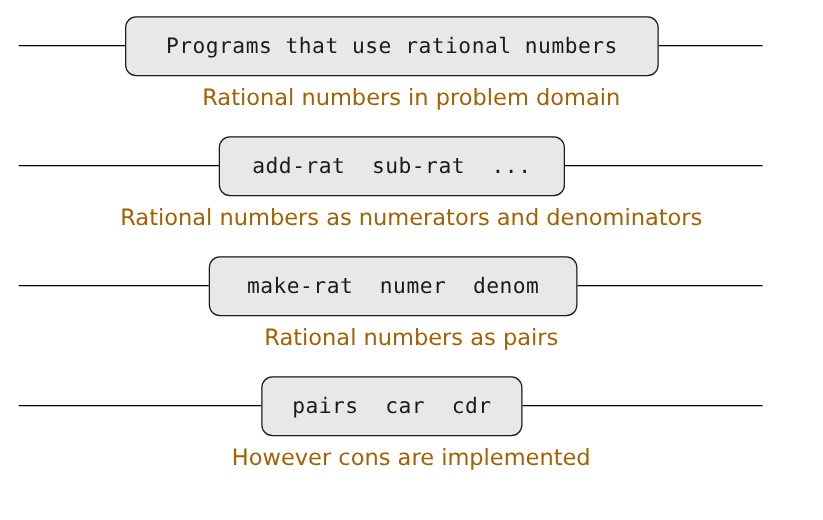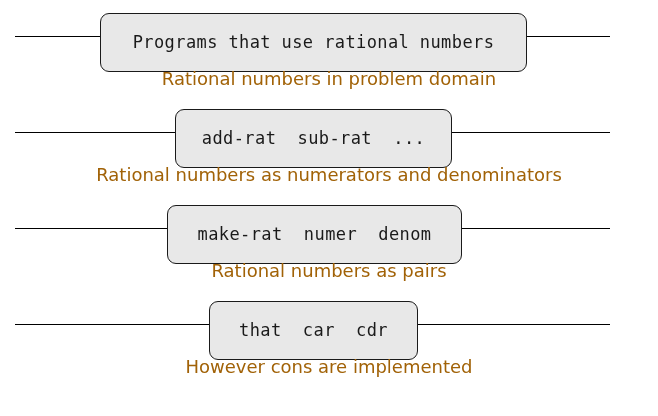--- a/index.html
+++ b/index.html
@@ -35,21 +35,21 @@
     border-top: 1.6px solid #000000;
     top: 36px;
   }
 
   .rule.left  { left: 15px; }
   .rule.right { right: 48px; }
 
   .box {
     position: absolute;
     top: 13px;
-    height: 59px;
+    height: 48px;
     box-sizing: border-box;
     background: #e8e8e8;
     border: 1.6px solid #1a1a1a;
     border-radius: 9px;
     display: flex;
     align-items: center;
     justify-content: center;
     text-align: right;
   }
 
@@ -104,18 +104,18 @@
     <div class="box" style="left:167px; width:295px;">
       <span class="box-text">make-rat  numer  denom</span>
     </div>
     <div class="caption">Rational numbers as pairs</div>
   </div>
 
   <div class="layer" style="top:288px;">
     <div class="rule left" style="width:194px;"></div>
     <div class="rule right" style="width:192px;"></div>
     <div class="box" style="left:209px; width:209px;">
-      <span class="box-text">that  car  cdr</span>
+      <span class="box-text">pairs  car  cdr</span>
     </div>
     <div class="caption">However cons are implemented</div>
   </div>
 
 </div>
 
 </body></html>

